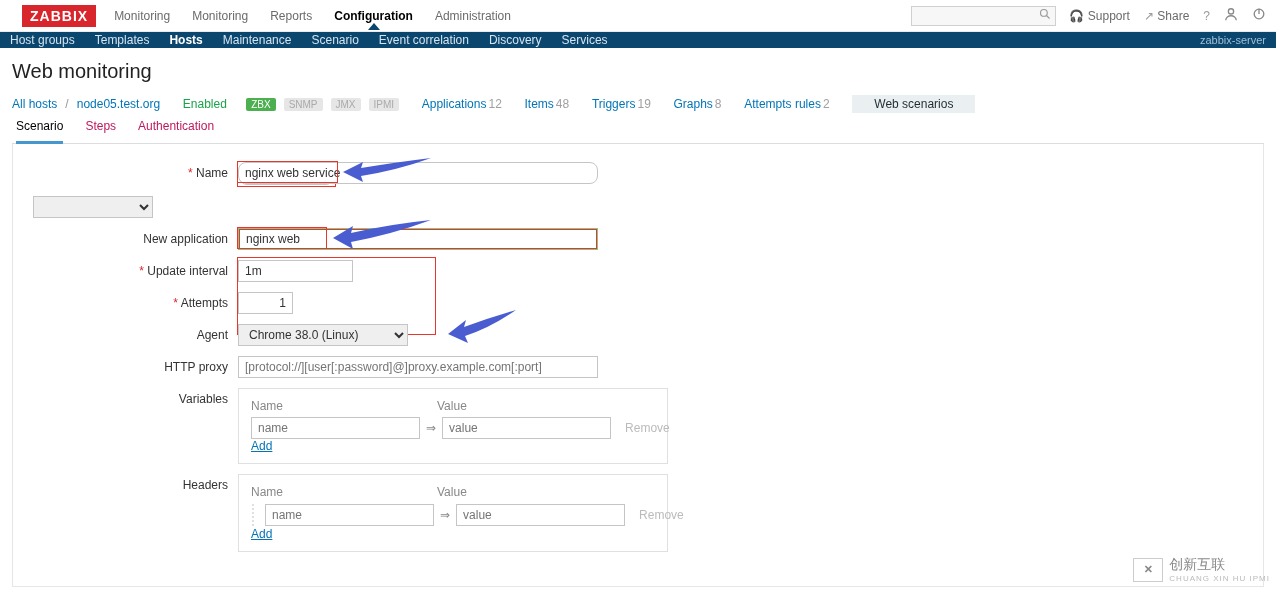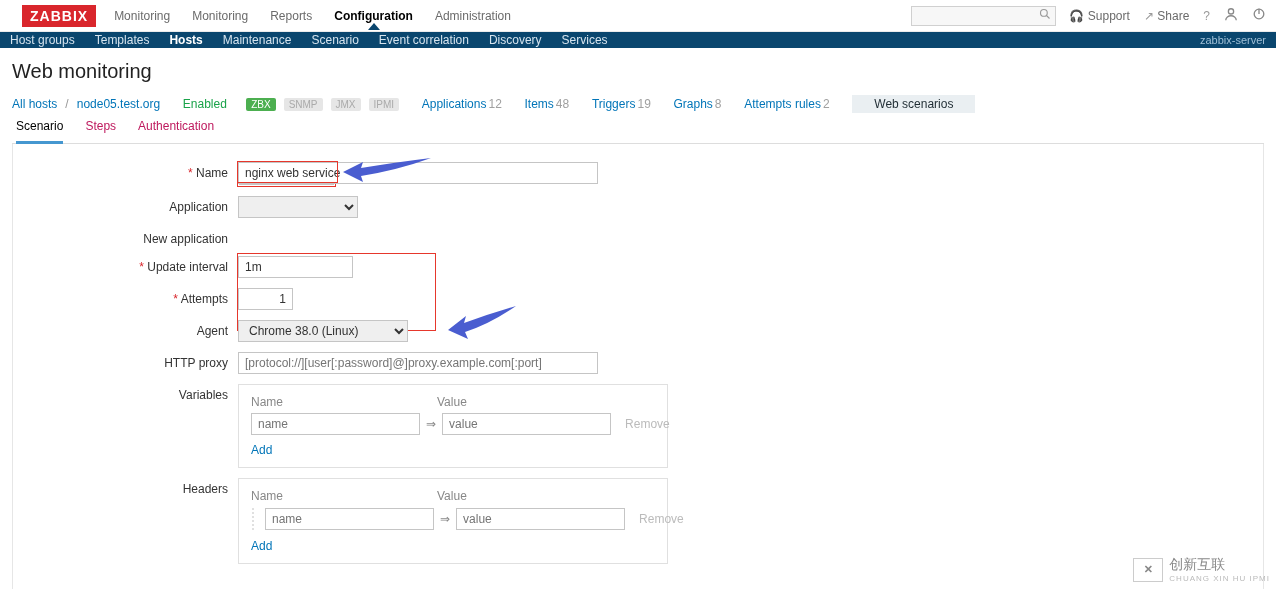--- a/index.html
+++ b/index.html
@@ -31,37 +31,37 @@
   .hostnav .sel { background:#eaeff2; padding:2px 22px; }
   .hostnav .count { color:#a0a0a0; margin-left:2px; }
   .tabs { border-bottom:1px solid #ddd; display:flex; gap:22px; padding-left:4px; }
   .tab { padding:6px 0 8px; color:#be185d; cursor:pointer; }
   .tab.active { color:#000; border-bottom:3px solid #4597d0; margin-bottom:-1px; }
   .form-area { border:1px solid #e6e6e6; border-top:none; padding:18px 20px 24px; background:#fff; }
   .row { display:flex; align-items:flex-start; margin-bottom:10px; }
   .lbl { width:205px; text-align:right; padding-right:10px; padding-top:4px; color:#333; }
   .req::before { content:"* "; color:#d9262c; }
   .ctl input[type=text], .ctl select { border:1px solid #c5c5c5; height:22px; padding:2px 6px; font-size:12px; color:#333; }
-  .w-name { width:360px; }
+  .w-name { width:360px;border-radius:8px; }
   .w-app { width:120px; }
   .w-newapp { width:360px; border:2px solid #82c785 !important; outline:1px solid #e6372c; outline-offset:-2px; }
   .w-int { width:115px; }
   .w-att { width:55px; text-align:right; }
   .w-agent { width:170px; }
   .w-proxy { width:360px; color:#aaa; }
   .box-red1 { outline:1.5px solid #e6372c; padding:1px; display:inline-block; }
   .box-red2 { outline:1.5px solid #e6372c; padding:4px 4px 6px; display:inline-block; }
   .fieldset { border:1px solid #e0e0e0; padding:10px 12px 10px; width:430px; position:relative; }
   .fs-head { display:flex; margin-bottom:4px; color:#888; }
   .fs-head .h1 { width:186px; }
   .fs-row { display:flex; align-items:center; gap:6px; }
   .fs-row input { width:175px; height:22px; border:1px solid #c5c5c5; padding:2px 6px; font-size:12px; color:#333; }
   .arrow-eq { color:#888; }
   .remove { color:#bbb; margin-left:8px; }
-  .addlink { color:#0275b8; display:inline-block; margin-top:8px; cursor:pointer; }
+  .addlink { color:#0275b8; text-decoration:underline; display:inline-block; cursor:pointer; }
   svg.anno { position:absolute; pointer-events:none; }
   .svg-arrow { fill:#4a5dd0; }
   .drag-handle{ width:8px; margin-right:4px; opacity:.25; display:inline-block;}
   .drag-handle span{display:block;width:2px;height:2px;background:#888;margin:1px;float:left;}
   .watermark { position:fixed; right:6px; bottom:6px; display:flex; align-items:center; gap:6px; color:#9aa0a6; font-size:11px;}
   .watermark .wm-ico{ width:30px;height:24px;border:1px solid #ccc;display:flex;align-items:center;justify-content:center;font-weight:bold;color:#888;}
 </style>
 </head>
 <body>
 
@@ -152,26 +152,32 @@
         <span class="box-red1"><input type="text" class="w-name" style="width: 95px;" value="nginx web service"></span>
         <input type="text" class="w-name" style="width: 360px; position: absolute; left: 0px; top: 0px;" value="nginx web service">
         <span class="box-red1" style="position:absolute; left:0; top:0; width:99px; height:20px; pointer-events:none;"></span>
         <svg class="anno" style="left:105px; top:-6px;" width="90" height="30" viewBox="0 0 90 30">
             <path class="svg-arrow" d="M0 16 L20 6 L18 12 Q55 6 88 2 Q55 14 18 20 L20 26 Z"></path>
           </svg>
       </div>
     </div>
 
     <div class="row">
-      <div class="lbl">Application</div>
       <div class="ctl"><select class="w-app"><option></option></select></div>
     </div>
 
     <div class="row">
       <div class="lbl">New application</div>
+      <div class="ctl" style="position:relative;">
+        <input type="text" class="w-newapp" value="nginx web" style="">
+        <span style="position:absolute;left:0;top:0;width:88px;height:20px;outline:1.5px solid #e6372c;pointer-events:none;"></span>
+        <svg class="anno" style="left:95px; top:-8px;" width="100" height="30" viewBox="0 0 100 30">
+            <path class="svg-arrow" d="M0 18 L20 6 L18 13 Q58 4 98 0 Q60 14 18 22 L20 29 Z"></path>
+          </svg>
+      </div>
     </div>
 
     <div style="position:relative;">
       <span class="box-red2" style="position:absolute; left:205px; top:-2px; width:197px; height:76px; pointer-events:none;"></span>
 
       <div class="row">
         <div class="lbl req">Update interval</div>
         <div class="ctl"><input type="text" class="w-int" value="1m" style=""></div>
       </div>
 

